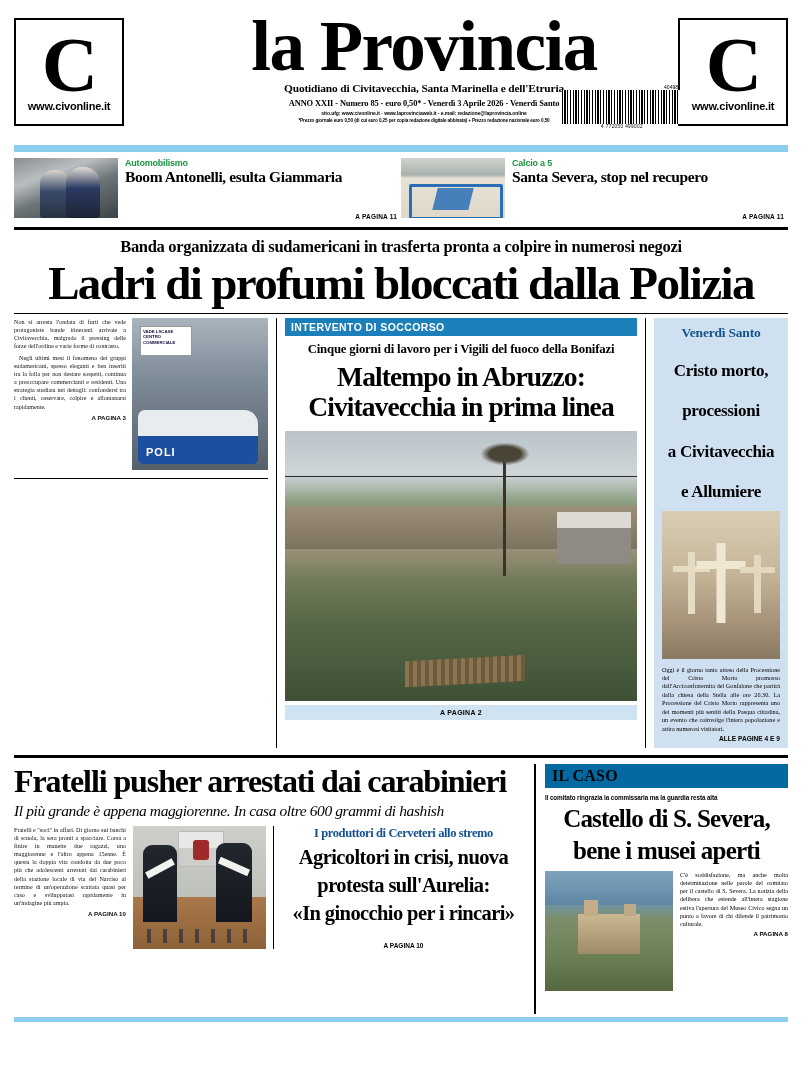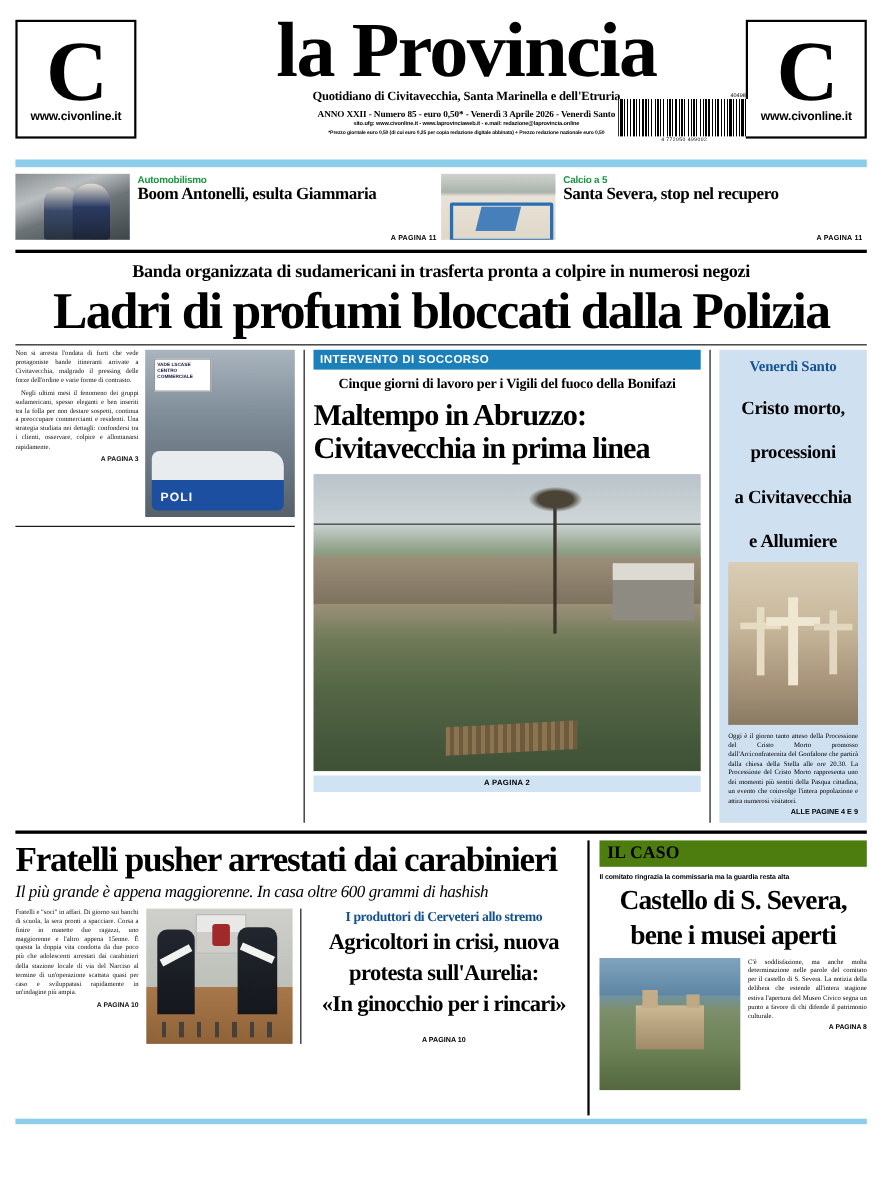--- a/index.html
+++ b/index.html
@@ -112,21 +112,21 @@
   .sec-div { height: 1px; background: #000; margin: 8px 0 6px; }
   .sub-kicker { text-align: center; font-family: "Liberation Serif", serif; font-weight: bold; font-size: 17px; line-height: 1.08; letter-spacing: -.3px; }
   .sub-headline { text-align: center; font-family: "Liberation Serif", serif; font-weight: bold; font-size: 31px; line-height: 1.08; letter-spacing: -.9px; margin-top: 6px; }
 
   
   .blue-band {
     background: #1b7fba; color: #fff; font-family: "Liberation Sans", sans-serif;
     font-weight: bold; font-size: 10.5px; letter-spacing: .4px; padding: 3px 6px;
   }
   .mid-kicker { text-align: center; font-family: "Liberation Serif", serif; font-weight: bold; font-size: 12.8px; letter-spacing: -.2px; margin: 6px 0 5px; }
-  .mid-headline { text-align: left; font-family: "Liberation Serif", serif; font-weight: bold; font-size: 27.5px; line-height: 1.1; letter-spacing: -.9px; }
+  .mid-headline { text-align: center; font-family: "Liberation Serif", serif; font-weight: bold; font-size: 27.5px; line-height: 1.1; letter-spacing: -.9px; }
   .mid-photo {
     margin-top: 8px; height: 270px; position: relative; overflow: hidden;
     background: linear-gradient(180deg,
       #b9c3c9 0%, #cfd6d8 16%, #8d9f84 26%,
       #8a7f6c 34%, #9a8f78 44%, #6f7a58 56%, #556646 72%, #3e5136 100%);
   }
   .mid-photo .water { position:absolute; left:0; top:28%; width:100%; height:16%; background:linear-gradient(180deg,#9b8f79,#7d725e); }
   .mid-photo .tree { position:absolute; left:62%; top:6%; width:3px; height:48%; background:#3b3328; }
   .mid-photo .tree::before{content:"";position:absolute;left:-26px;top:-6px;width:56px;height:26px;background:radial-gradient(ellipse,#4a4436 0 40%,transparent 62%);}
   .mid-photo .house { position:absolute; right:6px; top:30%; width:74px; height:52px; background:linear-gradient(180deg,#dcdad2 0 30%,#8e8c82 30% 100%); }
@@ -172,21 +172,21 @@
   .bl-photo .c2 { position:absolute; right:14px; top:14%; width:36px; height:64%; background:linear-gradient(180deg,#22262e,#14171d); border-radius:9px 9px 0 0; }
   .bl-photo .c2::after{content:"";position:absolute;left:2px;top:25%;width:32px;height:7px;background:#f2f2f0;transform:rotate(24deg);}
   .bl-photo .table-items { position:absolute; left:8px; bottom:6px; width:118px; height:14px;
     background: repeating-linear-gradient(90deg, transparent 0 6px, #3a3a3a 6px 10px, transparent 10px 16px); opacity:.85; }
 
   .bl-col3 { flex: 1 1 auto; border-left: 1px solid #000; padding-left: 8px; }
   .bl-blue-kicker { text-align: center; font-family: "Liberation Serif", serif; font-weight: bold; font-size: 12.5px; color: #14528f; letter-spacing: -.4px; }
   .bl-c3-headline { text-align: center; font-family: "Liberation Serif", serif; font-weight: bold; font-size: 20.5px; line-height: 1.14; letter-spacing: -.6px; margin-top: 5px; }
   .bl-c3-ref { font-family: "Liberation Sans", sans-serif; font-weight: bold; font-size: 6.5px; text-align: center; margin-top: 16px; }
 
-  .caso-band { background: #4d7c0f; font-family: "Liberation Serif", serif; font-weight: bold; font-size: 16px; padding: 3px 7px; letter-spacing: .2px; }
+  .caso-band { background: #0369a1; font-family: "Liberation Serif", serif; font-weight: bold; font-size: 16px; padding: 3px 7px; letter-spacing: .2px; }
   .caso-kick { font-family: "Liberation Sans", sans-serif; font-weight: bold; font-size: 6.3px; margin-top: 6px; letter-spacing: -.1px; }
   .caso-headline { font-family: "Liberation Serif", serif; font-weight: bold; font-size: 25px; line-height: 1.1; letter-spacing: -.8px; margin-top: 4px; text-align: center; }
   .caso-grid { display: flex; gap: 7px; margin-top: 7px; }
   .caso-photo { width: 128px; flex: 0 0 128px; height: 120px; position: relative; overflow: hidden;
     background: linear-gradient(180deg,#9fb7c6 0%,#6f94ab 26%,#7c8e6a 40%,#6d8257 68%,#54673f 100%); }
   .caso-photo .castle { position:absolute; left:26%; top:36%; width:62px; height:40px; background:linear-gradient(180deg,#cdb894,#a08b68); }
   .caso-photo .castle::before{content:"";position:absolute;left:6px;top:-14px;width:14px;height:16px;background:#c2ad88;}
   .caso-photo .castle::after{content:"";position:absolute;right:4px;top:-10px;width:12px;height:12px;background:#bda985;}
   .caso-photo .sea { position:absolute; left:0; top:0; width:100%; height:28%; background:linear-gradient(180deg,#7fa3bd,#5d86a4); }
   .caso-body { flex: 1 1 auto; font-family: "Liberation Serif", serif; font-size: 6.1px; line-height: 1.34; text-align: justify; }

